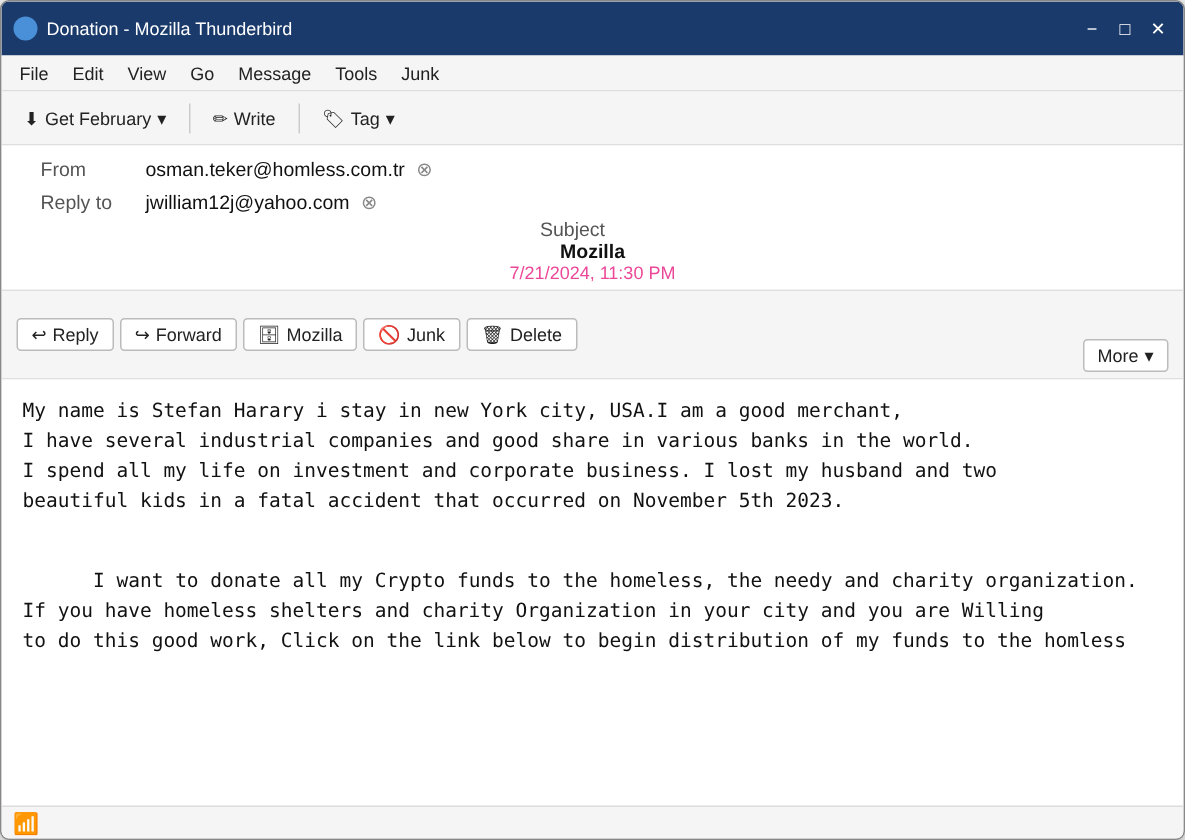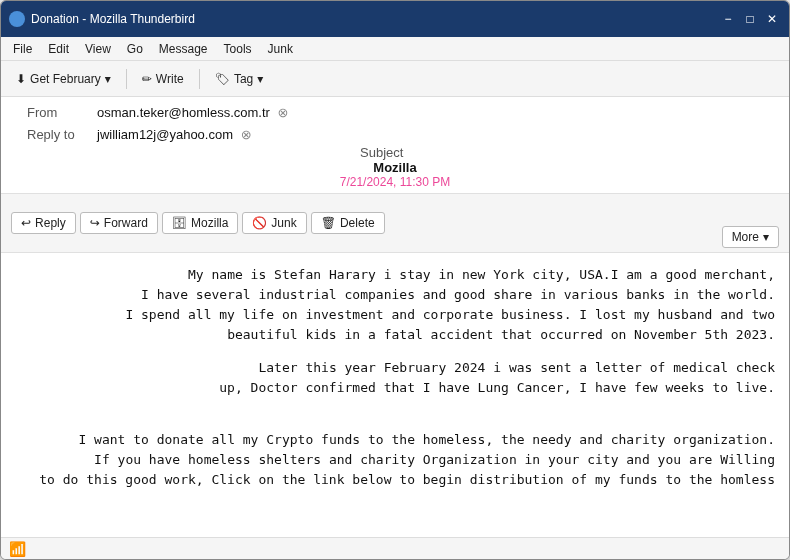--- a/index.html
+++ b/index.html
@@ -185,21 +185,20 @@
       overflow-y: auto;
       background: #fff;
       font-size: 13px;
       line-height: 1.55;
       color: #111;
       font-family: monospace;
     }
     .msg-body p {
       margin-bottom: 12px;
       white-space: pre-wrap;
-      text-align: right;
     }
     .msg-link {
       color: #1a5fb4;
       text-decoration: underline;
       cursor: pointer;
     }
 
     
     .statusbar {
       background: #f5f5f5;
@@ -309,22 +308,20 @@
       <span>More</span>
       <span>▾</span>
     </button>
   </div>
 
   <div class="msg-body">
     <p>My name is Stefan Harary i stay in new York city, USA.I am a good merchant,
 I have several industrial companies and good share in various banks in the world.
 I spend all my life on investment and corporate business. I lost my husband and two
 beautiful kids in a fatal accident that occurred on November 5th 2023.</p>
-    <p>Later this year February 2024 i was sent a letter of medical check
-up, Doctor confirmed that I have Lung Cancer, I have few weeks to live.</p>
     <p>
       <span>I want to donate all my Crypto funds to the homeless, the needy and charity organization.
 If you have homeless shelters and charity Organization in your city and you are Willing
 to do this good work, Click on the link below to begin distribution of my funds to the homless</span>
     </p>
 
   </div>
 
   <div class="statusbar">
     <span style="font-size:14px;">📶</span>

